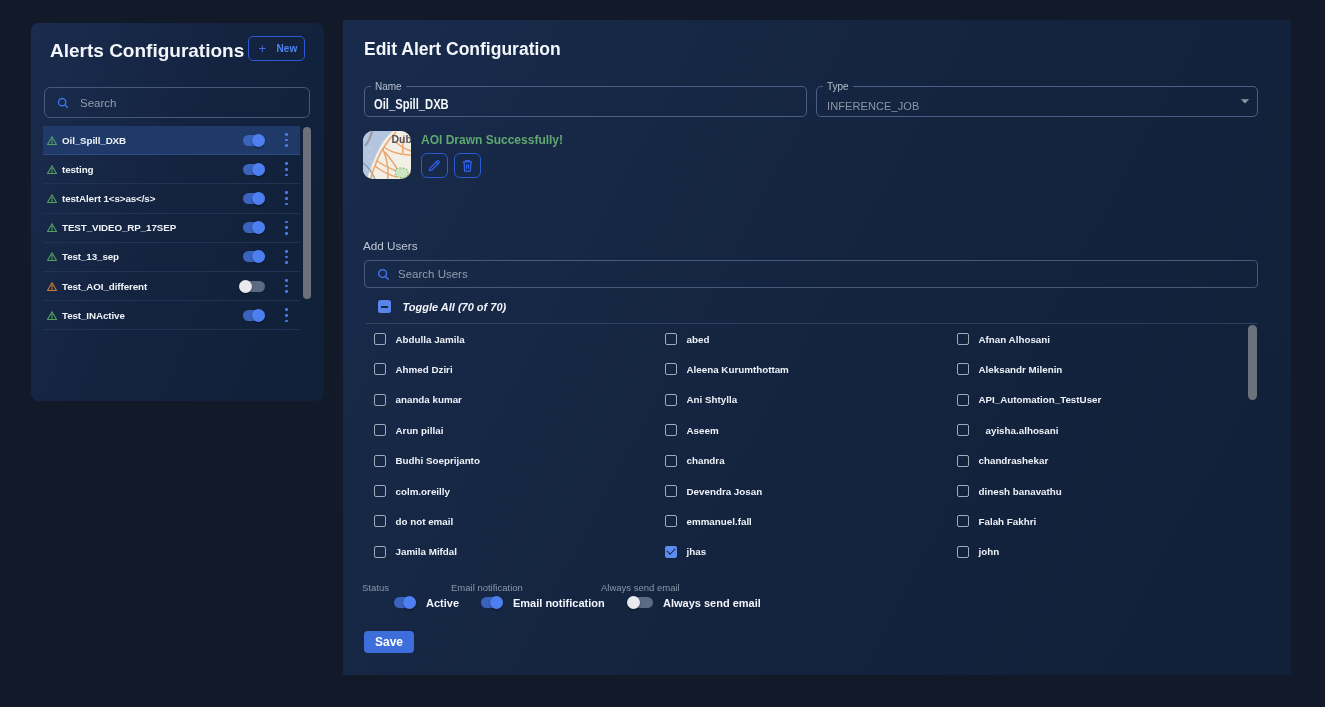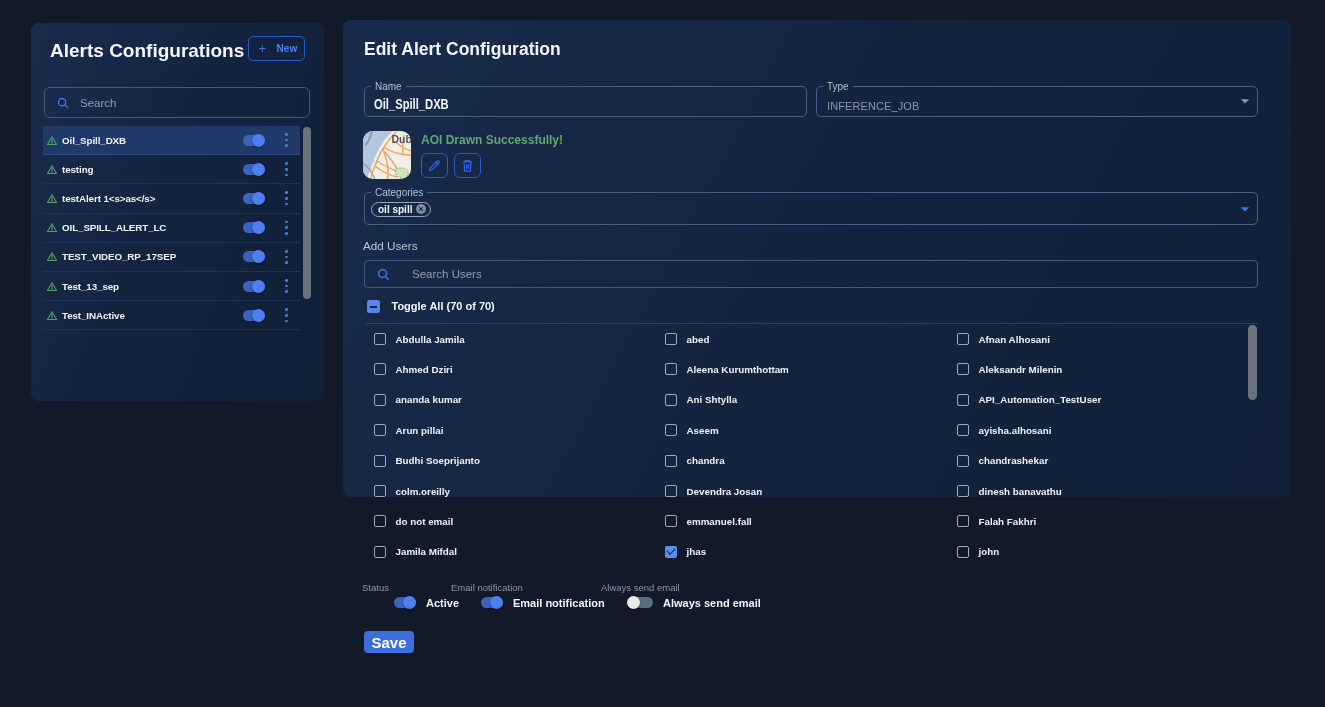--- a/index.html
+++ b/index.html
@@ -23,60 +23,60 @@
 .sb-scroll { position:absolute; left:272px; top:104px; width:8px; height:172px; background:#6c727c; border-radius:4px; }
 
 
 .sw { position:relative; width:23px; height:13px; flex:none; margin-right:19px; }
 .sw .track { position:absolute; left:0; top:1px; width:22px; height:11px; border-radius:5.5px; background:#3a63bd; }
 .sw .thumb { position:absolute; top:0; width:13px; height:13px; border-radius:50%; background:#4d7ff0; left:9px; box-shadow:0 1px 2px rgba(0,0,0,0.45); }
 .sw.off .track { background:#5c6a82; }
 .sw.off .thumb { background:#e9eaee; left:-4px; }
 
 
-#main { position:absolute; left:343px; top:20px; width:948px; height:477px;
-  background:linear-gradient(118deg,#192b4c 0%,#14243f 50%,#112038 100%); border-radius:8px; }
+#main { position:absolute; left:343px; top:20px; width:948px; height:655px;
+  background:linear-gradient(118deg,#192b4c 0%,#14243f 50%,#112038 100%); border-radius:0; }
 .h1 { position:absolute; left:21px; top:20.6px; font-size:17.5px; line-height:1; font-weight:bold; color:#f2f5fa; white-space:nowrap; }
 
 fieldset.ofield { position:absolute; border:1px solid #4a5f85; border-radius:5px; }
 fieldset.ofield legend { margin-left:6px; padding:0 4px; font-size:10px; line-height:1.1; color:#b4c0d0; }
 .fname { left:21px; top:61px; width:443px; height:36px; }
 .fname .val { position:absolute; left:9px; top:4px; color:#f2f5fa; font-size:14px; font-weight:bold; transform:scaleX(0.8); transform-origin:0 50%; white-space:nowrap; }
 .ftype { left:473px; top:61px; width:442px; height:36px; }
 .ftype .val { position:absolute; left:10px; top:8px; color:#8b96a7; font-size:11px; letter-spacing:0.1px; }
 .fcat { left:21px; top:167px; width:894px; height:38px; }
 .caret { position:absolute; width:20px; height:20px; }
 
 .aoimap { position:absolute; left:20px; top:111px; width:48px; height:48px; border-radius:10px; overflow:hidden; }
 .aoi-msg { position:absolute; left:78px; top:113.7px; color:#5fa871; font-size:12px; line-height:1; font-weight:bold; }
 .icbtn { position:absolute; width:27px; height:25px; border:1.5px solid #2d5ace; border-radius:6px; display:flex; align-items:center; justify-content:center; }
 .chip { position:absolute; left:6px; top:3.5px; height:15px; border:1px solid #9aa4b4; border-radius:8px; display:flex; align-items:center; padding:0 3px 0 6px; }
 .chip .ct { color:#f2f5fa; font-size:10px; font-weight:bold; margin-right:3px; }
 
 .addusers { position:absolute; left:20px; top:220.4px; color:#bcc7d6; font-size:11.7px; line-height:1; }
 .usearch { position:absolute; left:21px; top:240px; width:894px; height:28px; border:1px solid #45597b; border-radius:4px; display:flex; align-items:center; }
-.usearch .ph { color:#939dae; font-size:11.5px; margin-left:21px; }
-.toggleall { position:absolute; left:24px; top:280px; display:flex; align-items:flex-start; }
+.usearch .ph { color:#939dae; font-size:11.5px; margin-left:7px; }
+.toggleall { position:absolute; left:35px; top:280px; display:flex; align-items:flex-end;font-style:italic; }
 .ta-cb { width:13px; height:13px; border-radius:2.5px; background:#5b84e8; position:relative; }
 .ta-cb::after { content:""; position:absolute; left:3px; top:5.5px; width:7px; height:2.4px; background:#16284a; }
 .toggleall .tt { color:#f2f5fa; font-size:11px; font-weight:bold; margin-left:11.5px; }
 
 .ulist { position:absolute; left:23px; top:304px; width:892px; height:265px; }
 .uitem { position:absolute; display:flex; align-items:center; height:30px; }
 .ucb { width:12px; height:12px; border:1.8px solid #a0aab8; border-radius:2px; flex:none; }
 .ucb.chk { border:none; background:#5b8def; position:relative; }
 .ucb.chk::after { content:""; position:absolute; left:2px; top:2.5px; width:6.5px; height:3.6px; border-left:1.9px solid #15233f; border-bottom:1.9px solid #15233f; transform:rotate(-45deg); }
 .uitem .un { color:#eef2f8; font-size:9.8px; font-weight:bold; margin-left:9.5px; }
 .main-scroll { position:absolute; left:905px; top:305px; width:9px; height:75px; background:#6c727c; border-radius:4.5px; }
 
 .tg-label { position:absolute; color:#8b96a8; font-size:9.5px; line-height:1; }
 .tg-row { position:absolute; display:flex; align-items:center;padding-left:33px; }
 .tg-row .sw { margin-right:0; }
 .tg-row .tl { color:#f2f5fa; font-size:11px; font-weight:bold; margin-left:9px; }
-.savebtn { position:absolute; left:21px; top:611px; width:50px; height:22px; background:#3e6edb; border-radius:4px; color:#fff; font-size:15px; font-weight:bold; display:flex; align-items:center; justify-content:center; }
+.savebtn { position:absolute; left:21px; top:611px; width:50px; height:22px; background:#3e6edb; border-radius:4px; color:#fff; font-size:12px; font-weight:bold; display:flex; align-items:center; justify-content:center; }
 </style>
 </head>
 <body>
 
 <div id="sidebar">
   <div class="sb-title">Alerts Configurations</div>
   <div class="new-btn">
       <span class="plus">+</span>
       <span>New</span>
     </div>
@@ -138,56 +138,56 @@
           <i></i>
           <i></i>
         </div>
       </div>
       <div class="arow">
         <svg class="tri" viewBox="0 0 24 24" fill="none" stroke="#55a163" stroke-width="2.3" stroke-linejoin="round">
           <path d="M12 3.6 L21.8 20.6 H2.2 Z"></path>
           <path d="M12 9.5 v4.4" stroke-linecap="round"></path>
           <circle cx="12" cy="17" r="0.7" fill="#55a163"></circle>
         </svg>
-        <span class="nm">OIL_SPILL_ALERT_LC</span>
-        <div class="sw">
-          <div class="track"></div>
-          <div class="thumb"></div>
-        </div>
-        <div class="dots">
-          <i></i>
-          <i></i>
-          <i></i>
-        </div>
-      </div>
-      <div class="arow">
-        <svg class="tri" viewBox="0 0 24 24" fill="none" stroke="#55a163" stroke-width="2.3" stroke-linejoin="round">
-          <path d="M12 3.6 L21.8 20.6 H2.2 Z"></path>
-          <path d="M12 9.5 v4.4" stroke-linecap="round"></path>
-          <circle cx="12" cy="17" r="0.7" fill="#55a163"></circle>
-        </svg>
         <span class="nm">TEST_VIDEO_RP_17SEP</span>
         <div class="sw">
           <div class="track"></div>
           <div class="thumb"></div>
         </div>
         <div class="dots">
           <i></i>
           <i></i>
           <i></i>
         </div>
       </div>
       <div class="arow">
         <svg class="tri" viewBox="0 0 24 24" fill="none" stroke="#55a163" stroke-width="2.3" stroke-linejoin="round">
           <path d="M12 3.6 L21.8 20.6 H2.2 Z"></path>
           <path d="M12 9.5 v4.4" stroke-linecap="round"></path>
           <circle cx="12" cy="17" r="0.7" fill="#55a163"></circle>
         </svg>
         <span class="nm">Test_13_sep</span>
         <div class="sw">
+          <div class="track"></div>
+          <div class="thumb"></div>
+        </div>
+        <div class="dots">
+          <i></i>
+          <i></i>
+          <i></i>
+        </div>
+      </div>
+      <div class="arow">
+        <svg class="tri" viewBox="0 0 24 24" fill="none" stroke="#d07e33" stroke-width="2.3" stroke-linejoin="round">
+          <path d="M12 3.6 L21.8 20.6 H2.2 Z"></path>
+          <path d="M12 9.5 v4.4" stroke-linecap="round"></path>
+          <circle cx="12" cy="17" r="0.7" fill="#d07e33"></circle>
+        </svg>
+        <span class="nm">Test_AOI_different</span>
+        <div class="sw off">
           <div class="track"></div>
           <div class="thumb"></div>
         </div>
         <div class="dots">
           <i></i>
           <i></i>
           <i></i>
         </div>
       </div>
       <div class="arow">
@@ -262,32 +262,20 @@
   </div>
   <div class="icbtn" style="left:111px; top:133px;">
     <svg width="15" height="15" viewBox="0 0 24 24" fill="none" stroke="#2e62e8" stroke-width="2">
         <path d="M5 6 h14"></path>
         <path d="M9 6 V4 h6 v2"></path>
         <path d="M6.5 6 l1 15 h9 l1-15"></path>
         <path d="M10.5 10 v7 M13.5 10 v7"></path>
       </svg>
   </div>
 
-  <fieldset class="ofield fcat">
-      <legend>Categories</legend>
-    <div class="chip">
-        <span class="ct">oil spill</span>
-      <svg width="12" height="12" viewBox="0 0 24 24" fill="#828c9d">
-          <path d="M12 2a10 10 0 1 0 0 20 10 10 0 0 0 0-20zm4.3 13-1.4 1.4L12 13.4l-2.9 2.9L7.7 15l2.9-2.9-2.9-3L9.1 7.8l2.9 2.9 2.9-2.9 1.4 1.4-2.9 3z"></path>
-        </svg>
-    </div>
-    <svg class="caret" style="right:2px; top:1px;" viewBox="0 0 24 24" fill="#3e72e8">
-        <path d="M7 10l5 5 5-5z"></path>
-      </svg>
-  </fieldset>
 
   <div class="addusers">Add Users</div>
   <div class="usearch">
     <svg width="15" height="15" viewBox="0 0 24 24" style="margin-left:11px" fill="none" stroke="#3e72e8" stroke-width="2.4">
         <circle cx="10.5" cy="10.5" r="6.2"></circle>
         <path d="M15.2 15.2l5 5"></path>
       </svg>
     <span class="ph">Search Users</span>
   </div>
   <div class="toggleall">
@@ -334,21 +322,21 @@
         <span class="un">API_Automation_TestUser</span>
       </div>
       <div class="uitem" style="left:8px; top:91.19999999999999px;">
         <div class="ucb"></div>
         <span class="un">Arun pillai</span>
       </div>
       <div class="uitem" style="left:299px; top:91.19999999999999px;">
         <div class="ucb"></div>
         <span class="un">Aseem</span>
       </div>
-      <div class="uitem" style="left:591px; top:91.19999999999999px;">
+      <div class="uitem" style="left:591px; top:91.19999999999999px;gap:7px;">
         <div class="ucb"></div>
         <span class="un">ayisha.alhosani</span>
       </div>
       <div class="uitem" style="left:8px; top:121.6px;">
         <div class="ucb"></div>
         <span class="un">Budhi Soeprijanto</span>
       </div>
       <div class="uitem" style="left:299px; top:121.6px;">
         <div class="ucb"></div>
         <span class="un">chandra</span>

